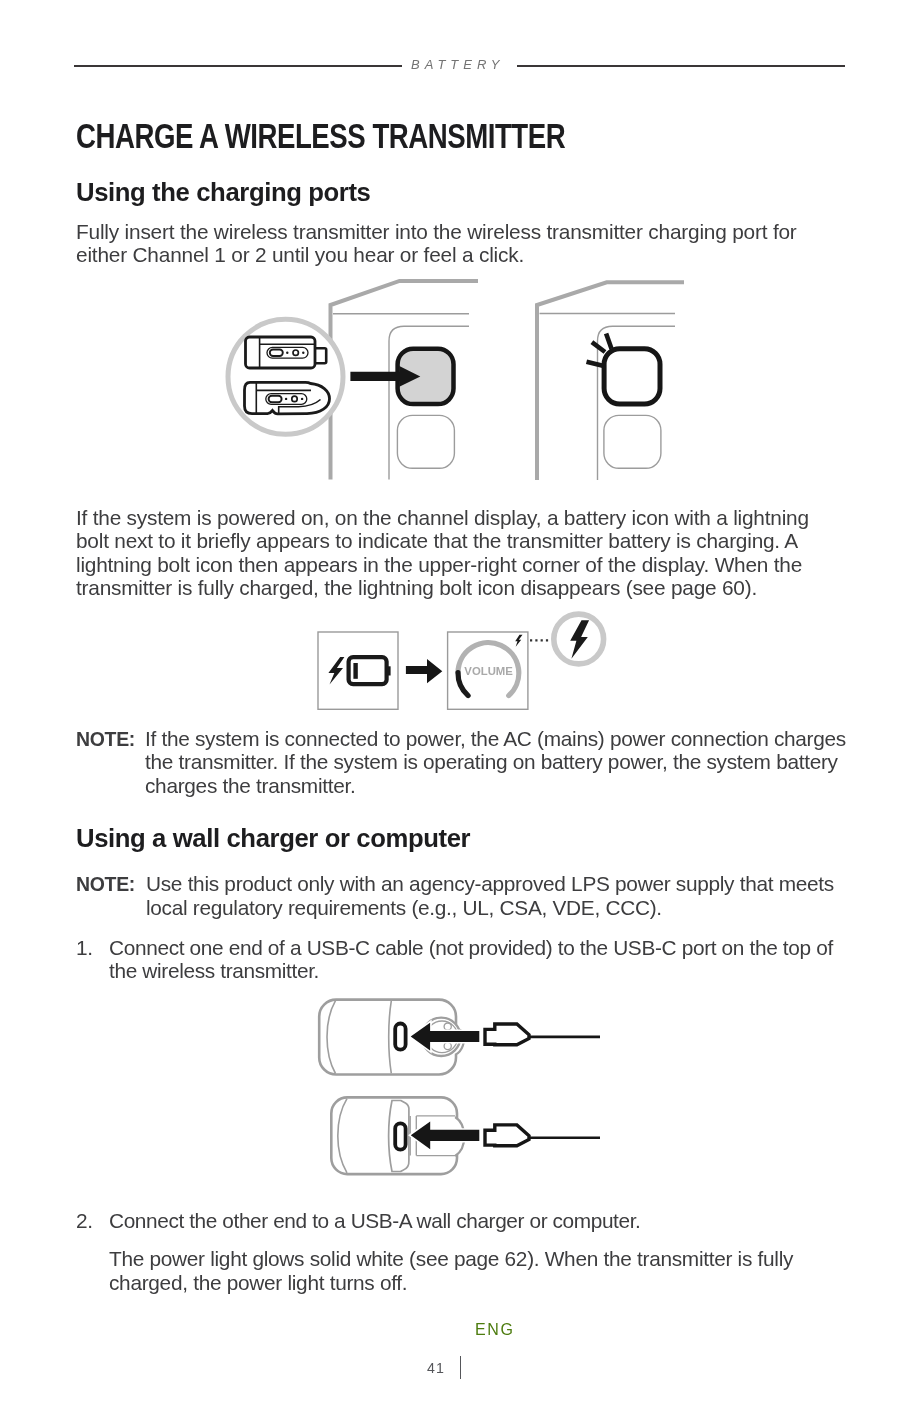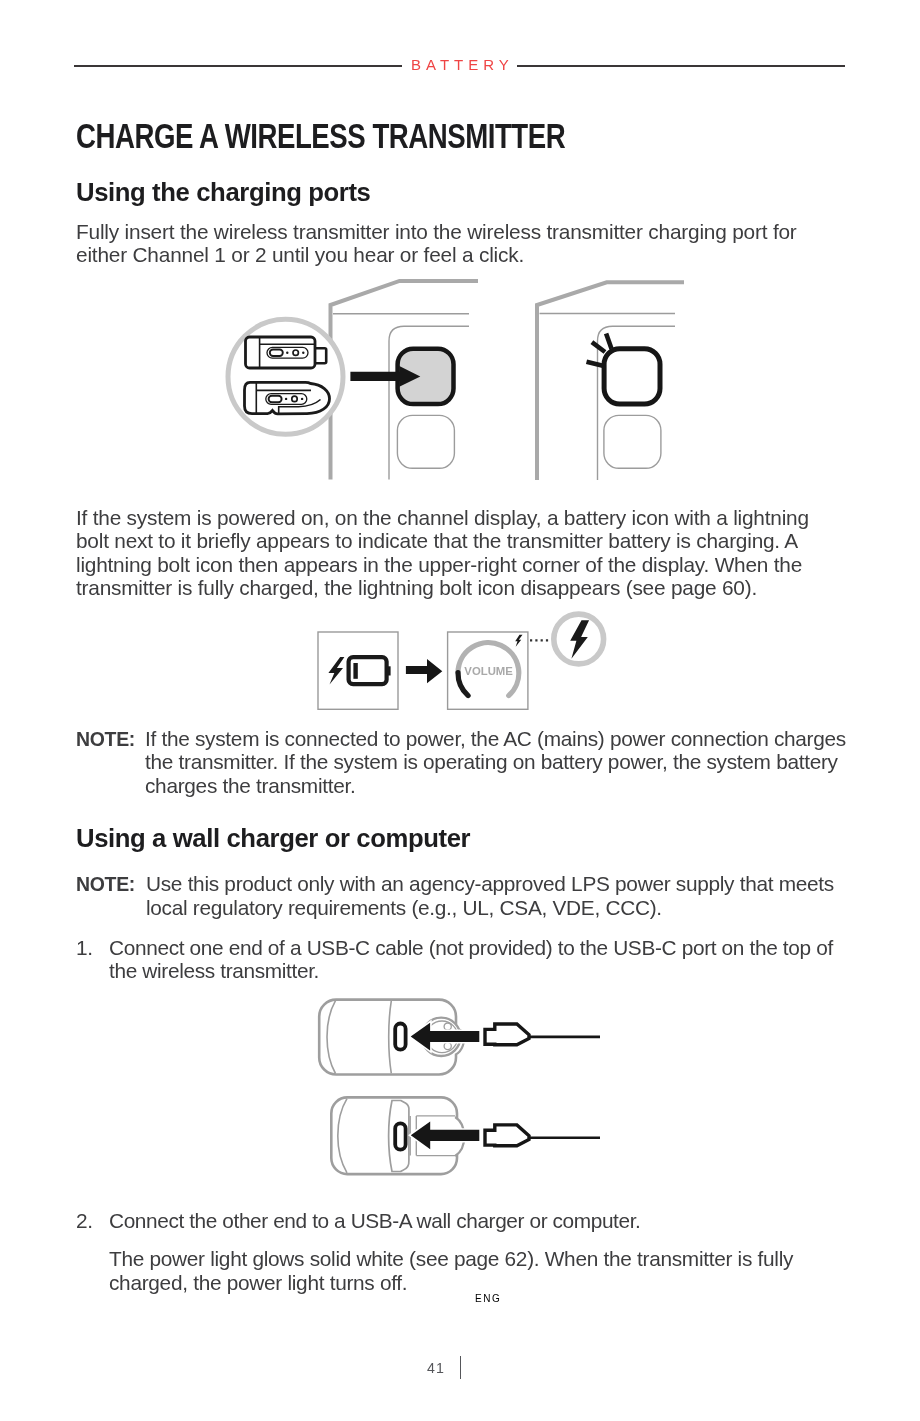--- a/index.html
+++ b/index.html
@@ -12,21 +12,21 @@
 .h1{font-weight:bold;font-size:34.8px;line-height:34.8px;color:#1d1d1f;letter-spacing:-0.6px;transform:scaleX(0.794);transform-origin:0 0;}
 .h2{font-weight:bold;font-size:26px;line-height:26px;color:#1d1d1f;letter-spacing:-0.4px;transform:scaleX(0.988);transform-origin:0 0;}
 svg{position:absolute;}
 </style>
 </head>
 <body>
 <div id="page">
 
 <div class="t" style="left:74px;top:65px;width:328px;height:2px;background:#3a3637;"></div>
 <div class="t" style="left:517px;top:65px;width:328px;height:2px;background:#3a3637;"></div>
-<div class="t" id="battery" style="left:411px;top:57.3px;font-size:15px;line-height:15px;letter-spacing:5px;color:#ef4444;">BATTERY</div>
+<div class="t" id="battery" style="left:411px;top:57.3px;font-size:13px;line-height:15px;letter-spacing:5px;color:#737373;font-style:italic;">BATTERY</div>
 
 <div class="t h1" style="left:76px;top:119.3px;">CHARGE A WIRELESS TRANSMITTER</div>
 <div class="t h2" style="left:76px;top:178.7px;">Using the charging ports</div>
 
 <div class="t body" style="left:76px;top:219.7px;letter-spacing:-0.2px;">Fully insert the wireless transmitter into the wireless transmitter charging port for<br>either Channel 1 or 2 until you hear or feel a click.</div>
 
 <div class="t body" style="left:76px;top:505.5px;letter-spacing:-0.22px;">If the system is powered on, on the channel display, a battery icon with a lightning<br>bolt next to it briefly appears to indicate that the transmitter battery is charging. A<br>lightning bolt icon then appears in the upper-right corner of the display. When the<br>transmitter is fully charged, the lightning bolt icon disappears (see page 60).</div>
 
 <div class="t body bold notelab" style="left:76px;top:726.5px;">NOTE:</div>
 <div class="t body" style="left:145px;top:726.5px;">If the system is connected to power, the AC (mains) power connection charges<br>the transmitter. If the system is operating on battery power, the system battery<br>charges the transmitter.</div>
@@ -38,21 +38,21 @@
 
 <div class="t body" style="left:76px;top:935.5px;">1.</div>
 <div class="t body" style="left:109px;top:935.5px;letter-spacing:-0.35px;">Connect one end of a USB-C cable (not provided) to the USB-C port on the top of<br>the wireless transmitter.</div>
 
 <div class="t body" style="left:76px;top:1208.5px;">2.</div>
 <div class="t body" style="left:109px;top:1208.5px;letter-spacing:-0.4px;">Connect the other end to a USB-A wall charger or computer.</div>
 <div class="t body" style="left:109px;top:1247.1px;">The power light glows solid white (see page 62). When the transmitter is fully<br>charged, the power light turns off.</div>
 
 <div class="t" style="left:459.5px;top:1355.5px;width:1.5px;height:23px;background:#55565a;"></div>
 <div class="t" id="pgnum" style="left:427px;top:1361.3px;font-size:14.2px;line-height:14.2px;letter-spacing:1.2px;color:#55565a;">41</div>
-<div class="t" id="eng" style="left:475px;top:1292px;font-size:10px;line-height:14.2px;letter-spacing:1.6px;color:#000000;">ENG</div>
+<div class="t" id="eng" style="left:475px;top:1323px;font-size:16px;line-height:14.2px;letter-spacing:1.6px;color:#4d7c0f;">ENG</div>
 
 <svg style="left:200px;top:270px;" width="520" height="220" viewBox="200 270 520 220">
   <g fill="none">
 
     <path d="M330.5,479.5 L330.5,305 L399.5,280.9 L478,280.9" stroke="#a9a9a9" stroke-width="4"></path>
     <path d="M333,313.7 L469,313.7" stroke="#9c9c9c" stroke-width="1.4"></path>
     <path d="M389,479.5 L389,341 Q389,326.3 404,326.3 L469,326.3" stroke="#9c9c9c" stroke-width="1.4"></path>
 
     <rect x="397.4" y="415.4" width="57" height="52.9" rx="15" stroke="#9c9c9c" stroke-width="1.4" fill="#ffffff"></rect>
 

